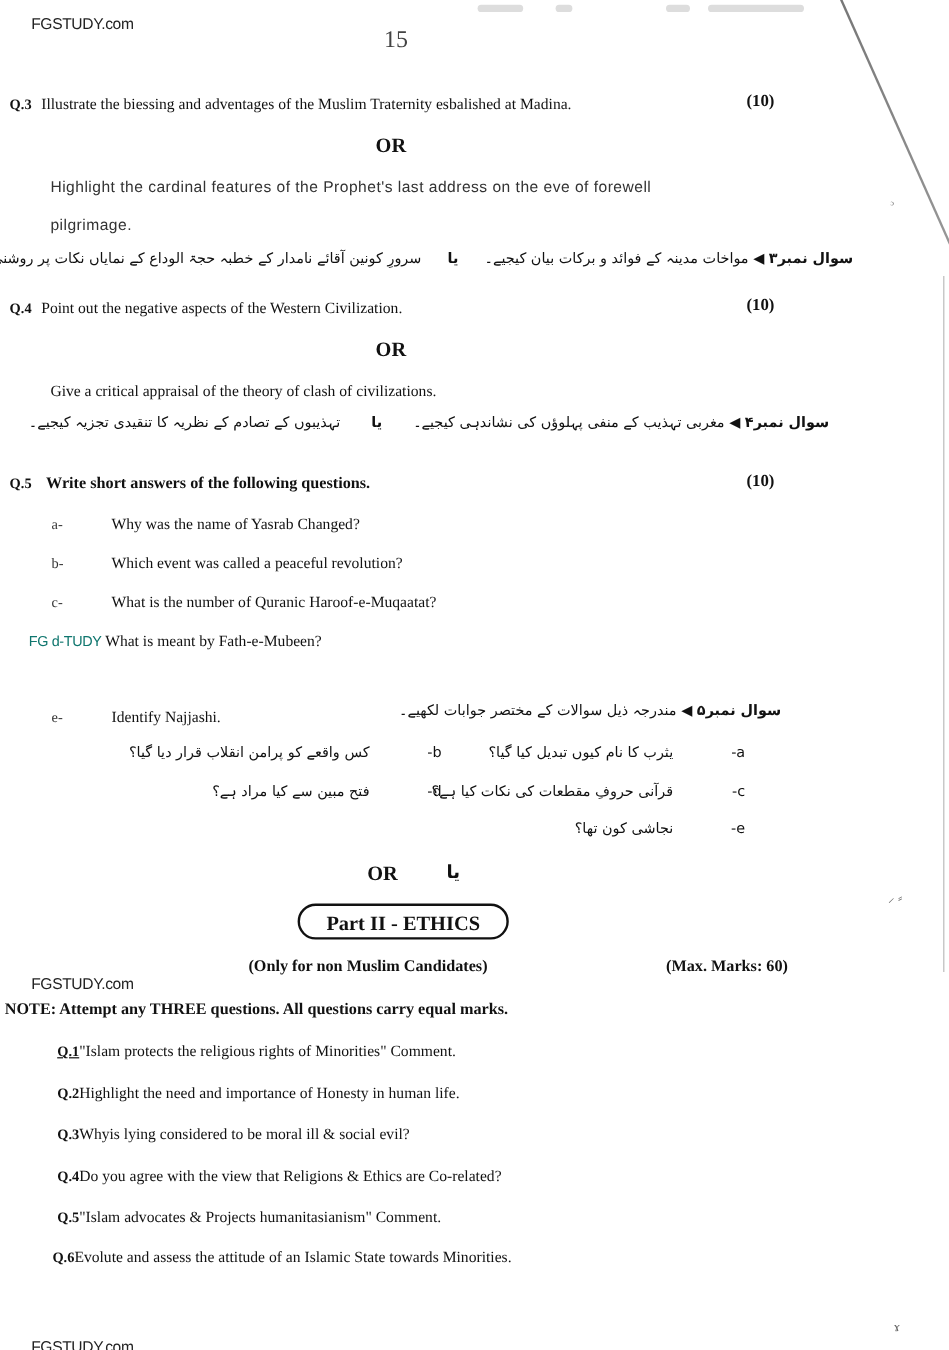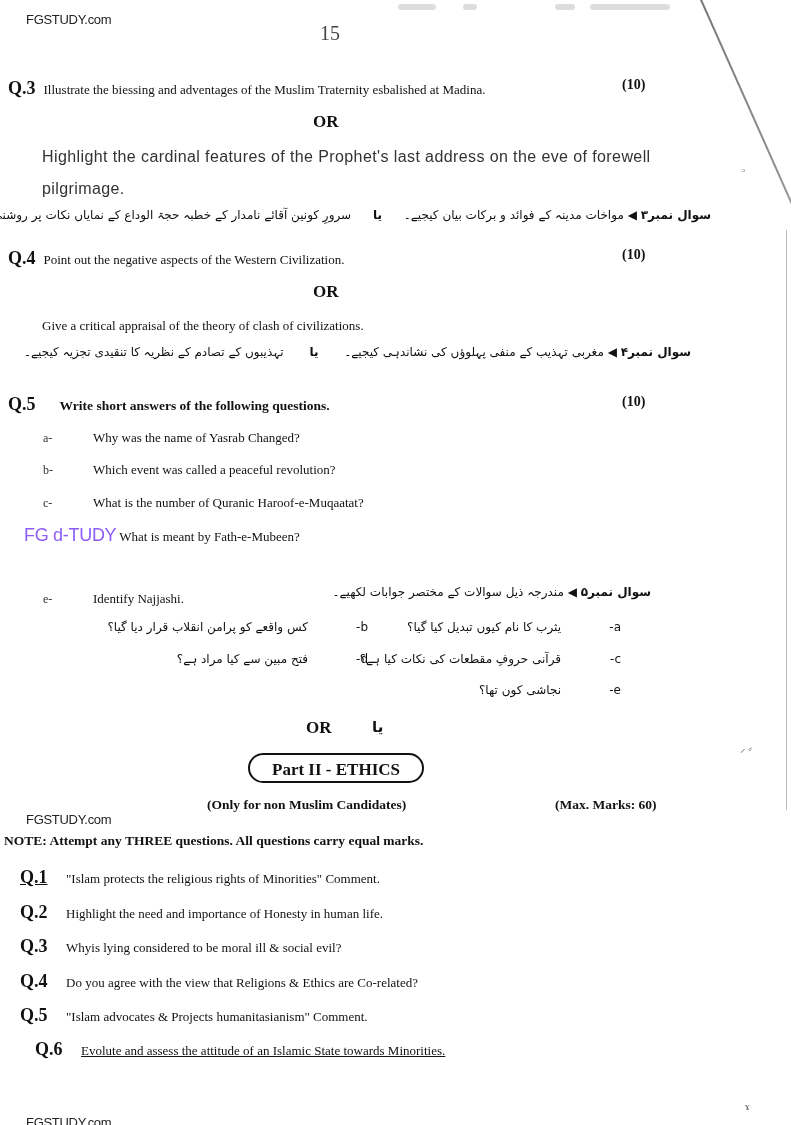--- a/index.html
+++ b/index.html
@@ -2,28 +2,28 @@
 <html><head>
 <meta charset="utf-8">
 <style>
   html, body { margin: 0; padding: 0; }
   body {
     width: 791px; height: 1125px; background: #ffffff; position: relative; overflow: hidden;
     font-family: "Liberation Serif", "DejaVu Serif", serif; color: #111;
   }
   .abs { position: absolute; white-space: nowrap; }
   .wm { font-family: "Liberation Sans", "DejaVu Sans", sans-serif; font-size: 13px; color: #222; letter-spacing: -0.3px; }
-  .qnum { font-weight: bold; font-size: 18px; }
+  .qnum { font-weight: bold; font-size: 12px; text-align: right; }
   .qtext { font-size: 13px; }
   .bold { font-weight: bold; }
   .marks { font-weight: bold; font-size: 14px; }
   .or { font-weight: bold; font-size: 17px; }
   .urdu { font-family: "DejaVu Sans", sans-serif; font-size: 12px; direction: rtl; color: #111; }
   .urdu-label { font-weight: bold; }
-  .sans-light { font-family: "Liberation Sans", "DejaVu Sans", sans-serif; font-size: 16px; color: #333; letter-spacing: 0.4px; }
+  .sans-light { font-family: "Liberation Sans", "DejaVu Sans", sans-serif; font-size: 13px; color: #333; letter-spacing: 0.4px; }
   .sub-letter { font-size: 12px; color: #333; }
   .part-box {
     position: absolute; left: 248px; top: 753px; width: 176px; height: 30px;
     border: 2px solid #111; border-radius: 16px; text-align: center;
     font-weight: bold; font-size: 17px; line-height: 30px; box-sizing: border-box;
     font-family: "Liberation Serif", serif;
   }
   .fold-line {
     position: absolute; left: 700px; top: 0; width: 2px; height: 240px;
     background: linear-gradient(#777, #999); transform-origin: top left; transform: rotate(-24deg);
@@ -74,35 +74,35 @@
 <div class="abs urdu" style="right:100px;top:345px;">
   <span class="urdu-label">سوال نمبر۴</span>
   <span>◀</span>
   <span>مغربی تہذیب کے منفی پہلوؤں کی نشاندہی کیجیے۔</span>
   <span class="urdu-label" style="margin:0 22px;">یا</span>
   <span>تہذیبوں کے تصادم کے نظریہ کا تنقیدی تجزیہ کیجیے۔</span>
 </div>
 
 <div class="abs bold" style="left:8px;top:394px;">
   <span class="qnum">Q.5</span>
-  <span style="margin-left:20px;font-size:13.5px;">Write short answers of the following questions.</span>
+  <span style="margin-left:8px;font-size:13.5px;">Write short answers of the following questions.</span>
 </div>
 <div class="abs marks" style="left:622px;top:394px;">(10)</div>
 
 <div class="abs" style="left:43px;top:428px;">
   <span class="sub-letter" style="display:inline-block;width:50px;">a-</span><span class="qtext">Why was the name of Yasrab Changed?</span>
 </div>
 <div class="abs" style="left:43px;top:460px;">
   <span class="sub-letter" style="display:inline-block;width:50px;">b-</span><span class="qtext">Which event was called a peaceful revolution?</span>
 </div>
 <div class="abs" style="left:43px;top:493px;">
   <span class="sub-letter" style="display:inline-block;width:50px;">c-</span><span class="qtext">What is the number of Quranic Haroof-e-Muqaatat?</span>
 </div>
 <div class="abs" style="left:24px;top:525px;">
-  <span class="wm" style="font-size:18px;color:#8b5cf6;margin-right:3px;">FG d-TUDY</span><span class="qtext">What is meant by Fath-e-Mubeen?</span>
+  <span class="wm" style="font-size:12px;color:#0f766e;margin-right:3px;">FG d-TUDY</span><span class="qtext">What is meant by Fath-e-Mubeen?</span>
 </div>
 <div class="abs" style="left:43px;top:557px;margin-top:32px;">
   <span class="sub-letter" style="display:inline-block;width:50px;">e-</span><span class="qtext">Identify Najjashi.</span>
 </div>
 
 <div class="abs urdu" style="right:140px;top:585px;">
   <span class="urdu-label">سوال نمبر۵</span>
   <span>◀</span>
   <span>مندرجہ ذیل سوالات کے مختصر جوابات لکھیے۔</span>
 </div>
@@ -139,17 +139,17 @@
 </div>
 <div class="abs" style="left:20px;top:936px;">
   <span class="qnum" style="display:inline-block;width:46px;">Q.3</span><span class="qtext">Whyis lying considered to be moral ill &amp; social evil?</span>
 </div>
 <div class="abs" style="left:20px;top:971px;">
   <span class="qnum" style="display:inline-block;width:46px;">Q.4</span><span class="qtext">Do you agree with the view that Religions &amp; Ethics are Co-related?</span>
 </div>
 <div class="abs" style="left:20px;top:1005px;">
   <span class="qnum" style="display:inline-block;width:46px;">Q.5</span><span class="qtext">"Islam advocates &amp; Projects humanitasianism" Comment.</span>
 </div>
-<div class="abs" style="left:35px;top:1039px;text-decoration:underline;">
+<div class="abs" style="left:16px;top:1039px;">
   <span class="qnum" style="display:inline-block;width:46px;">Q.6</span><span class="qtext">Evolute and assess the attitude of an Islamic State towards Minorities.</span>
 </div>
 
 <div class="abs wm" style="left:26px;top:1115px;">FGSTUDY.com</div>
 
 </body></html>

